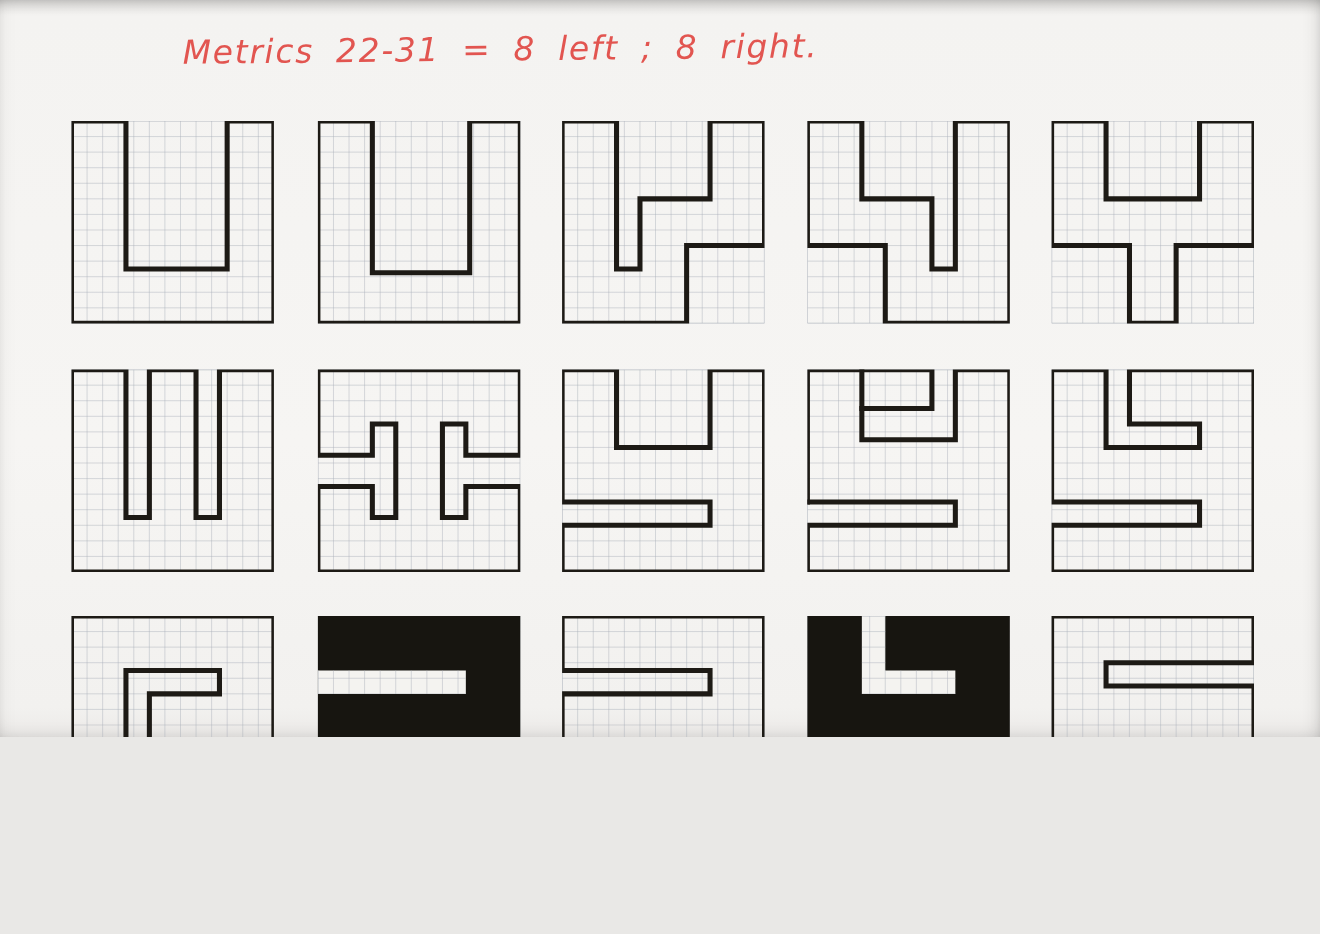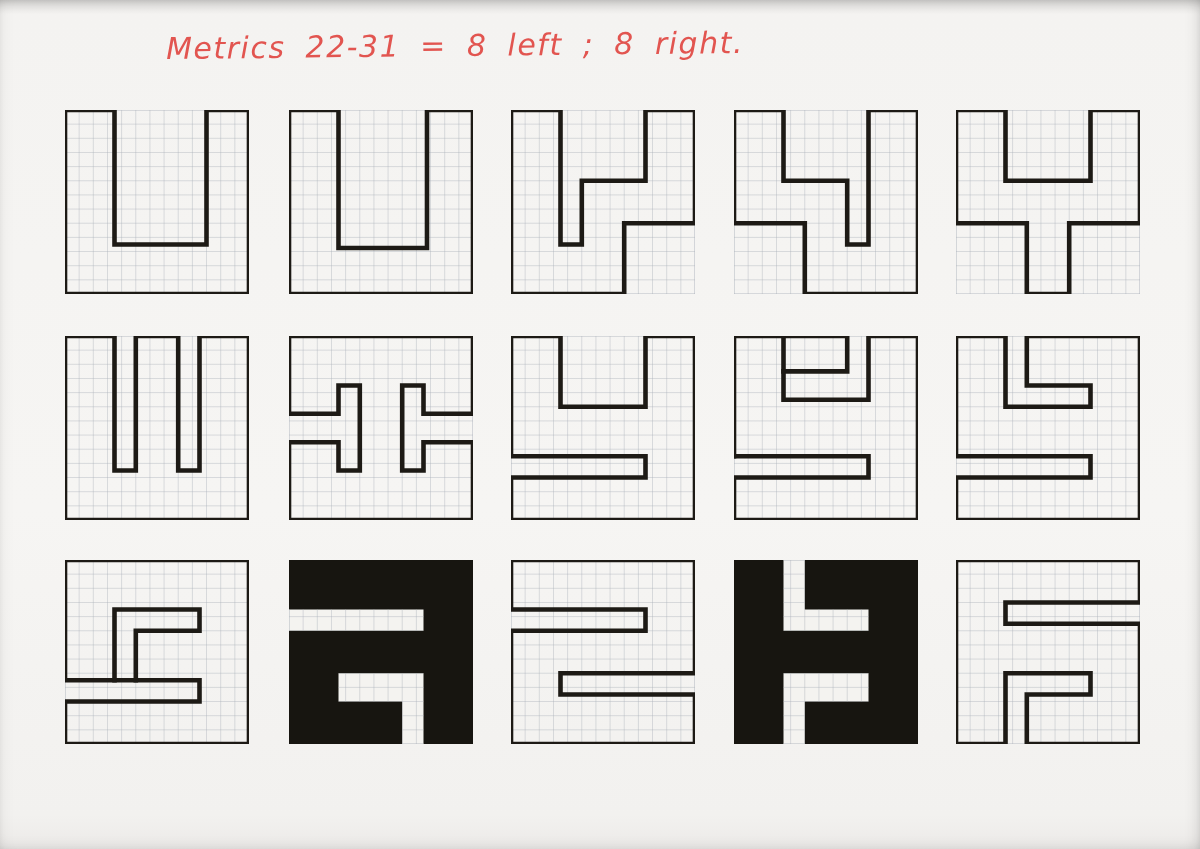--- a/index.html
+++ b/index.html
@@ -1,18 +1,18 @@
 <!DOCTYPE html>
 <html><head>
 <meta charset="utf-8">
 <style>
   html,body{margin:0;padding:0;background:#e9e8e6;}
   .paper{
     position:relative;
-    width:1200px;height:849px;
+    width:1200px;height:670px;
     margin:0 auto;
     background:
       linear-gradient(180deg,#e7e6e4 0px,#f4f3f1 14px,#f6f5f3 60%,#f2f1ef 96%,#eceae8 100%);
     box-shadow:
       inset 0 10px 14px -10px rgba(0,0,0,.30),
       inset -12px 0 18px -14px rgba(0,0,0,.20),
       inset 0 -10px 16px -12px rgba(0,0,0,.16),
       inset 14px 0 20px -18px rgba(0,0,0,.10);
     overflow:hidden;
     font-family:"DejaVu Sans",sans-serif;

